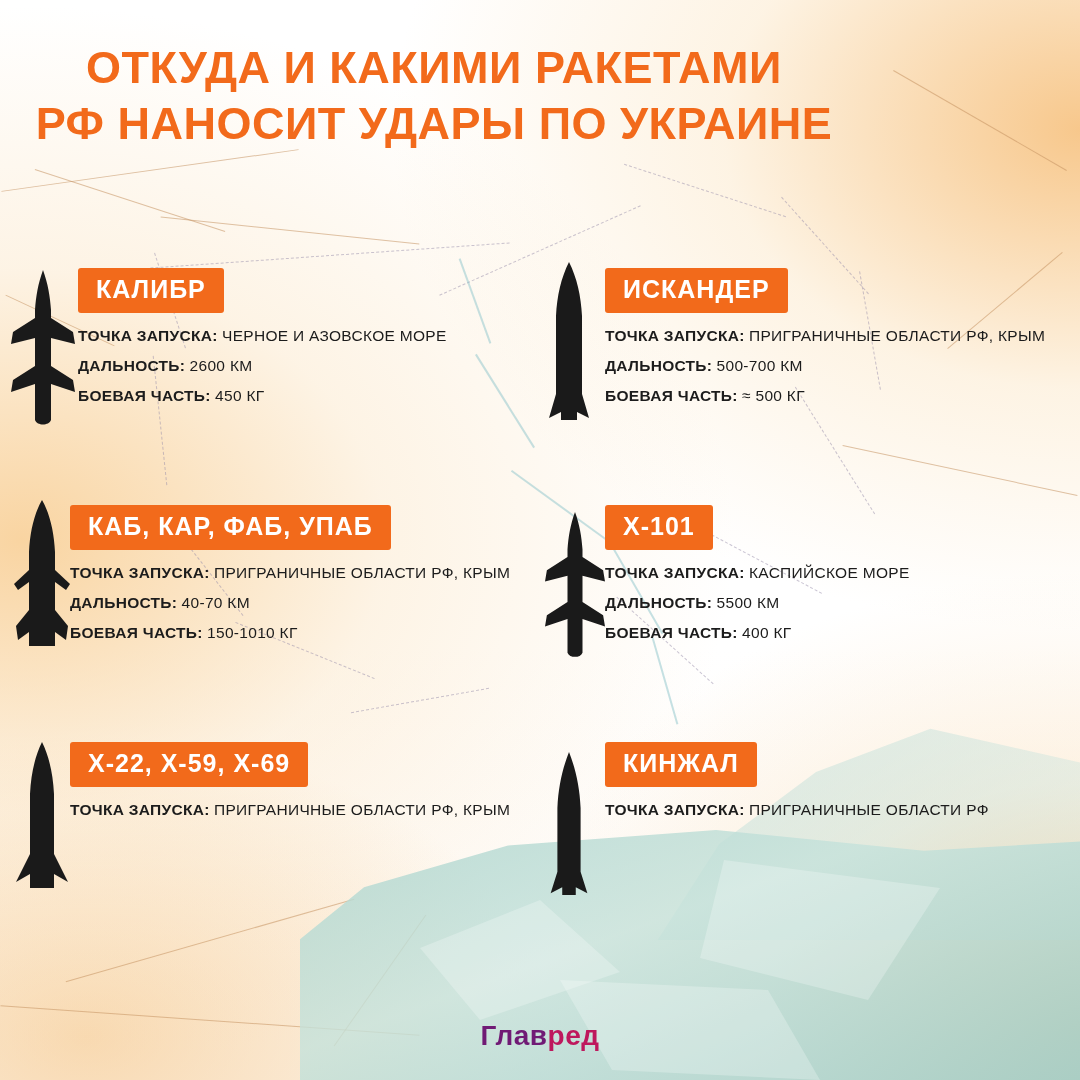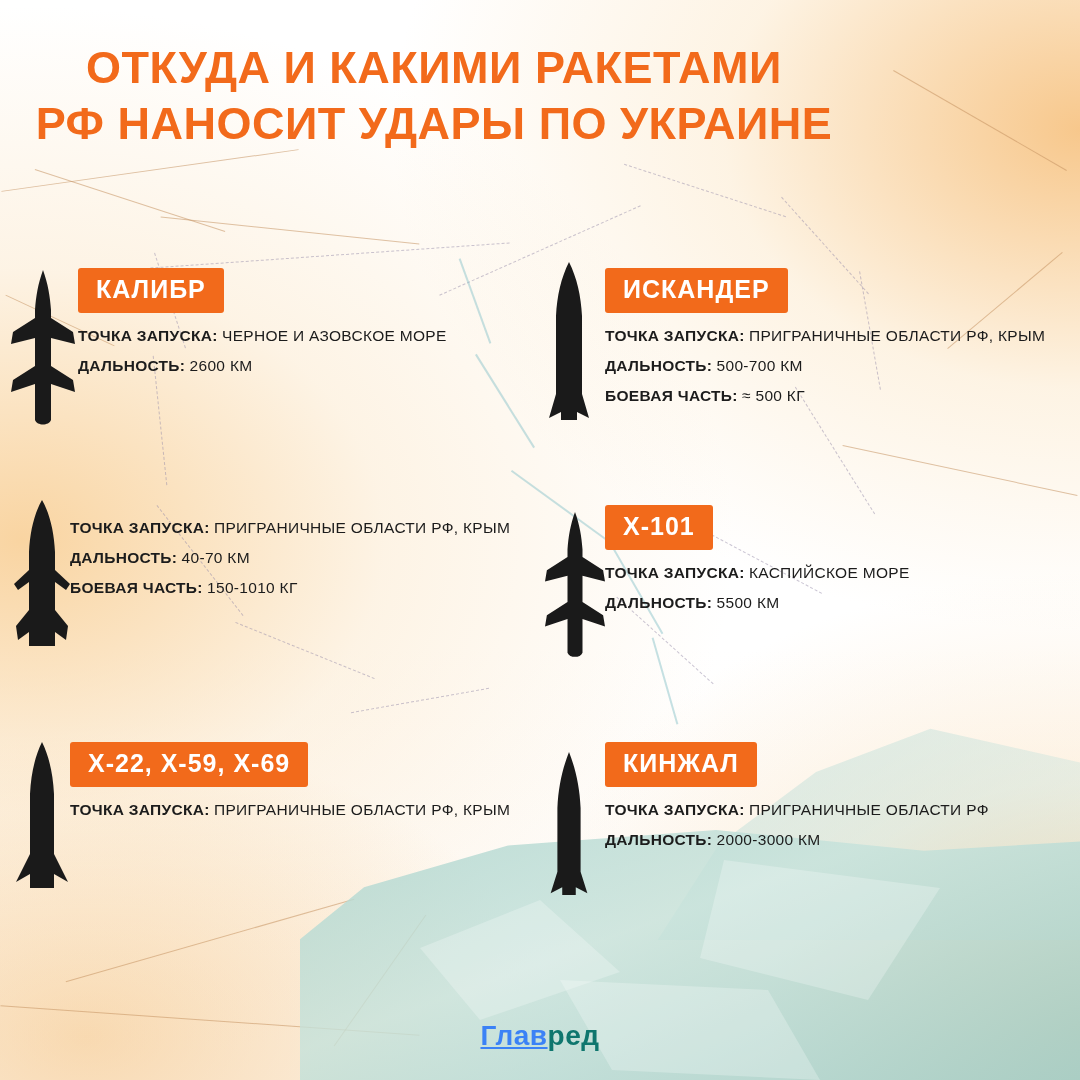--- a/index.html
+++ b/index.html
@@ -136,22 +136,22 @@
     position: absolute;
     left: 0;
     bottom: 28px;
     width: 1080px;
     text-align: center;
     z-index: 6;
     font-weight: bold;
     font-size: 28px;
     letter-spacing: 0.5px;
   }
-  .logo .glav { color: #3b82f6; text-decoration: underline; }
-  .logo .red { color: #0f766e; }
+  .logo .glav { color: #701a75; }
+  .logo .red { color: #be185d; }
 </style>
 </head>
 <body>
 
 <div id="infographic">
 
   <div class="bg-layer bg-base"></div>
 
   <div class="bg-layer">
     <div class="landline" style="left:0px; top:170px; width:300px; transform:rotate(-8deg);"></div>
@@ -206,20 +206,24 @@
     <div class="badge">КАЛИБР</div>
     <div class="rows">
       <div class="row">
         <span class="lbl">ТОЧКА ЗАПУСКА:</span>
         <span class="val">ЧЕРНОЕ И АЗОВСКОЕ МОРЕ</span>
       </div>
       <div class="row">
         <span class="lbl">ДАЛЬНОСТЬ:</span>
         <span class="val">2600 КМ</span>
       </div>
+      <div class="row">
+        <span class="lbl">БОЕВАЯ ЧАСТЬ:</span>
+        <span class="val">450 КГ</span>
+      </div>
     </div>
   </div>
 
   <div class="missile" style="left:545px; top:262px;">
     <svg width="48" height="160" viewBox="0 0 48 160">
       <path d="M24 0 C16 16 12 34 11 54 L11 132 L4 156 L16 150 L16 158 L32 158 L32 150 L44 156 L37 132 L37 54 C36 34 32 16 24 0 Z" fill="#1a1a1a"></path>
     </svg>
   </div>
   <div class="card" style="left:605px; top:268px;">
     <div class="badge">ИСКАНДЕР</div>
@@ -240,20 +244,21 @@
   </div>
 
   <div class="missile" style="left:12px; top:500px;">
     <svg width="60" height="150" viewBox="0 0 60 150">
       <path d="M30 0 C22 14 18 32 17 52 L17 110 L4 126 L6 140 L17 132 L17 146 L43 146 L43 132 L54 140 L56 126 L43 110 L43 52 C42 32 38 14 30 0 Z" fill="#1a1a1a"></path>
       <path d="M17 70 L2 84 L6 90 L17 82 Z" fill="#1a1a1a"></path>
       <path d="M43 70 L58 84 L54 90 L43 82 Z" fill="#1a1a1a"></path>
     </svg>
   </div>
   <div class="card" style="left:70px; top:505px;">
+    <div class="badge">КАБ, КАР, ФАБ, УПАБ</div>
     <div class="rows">
       <div class="row">
         <span class="lbl">ТОЧКА ЗАПУСКА:</span>
         <span class="val">ПРИГРАНИЧНЫЕ ОБЛАСТИ РФ, КРЫМ</span>
       </div>
       <div class="row">
         <span class="lbl">ДАЛЬНОСТЬ:</span>
         <span class="val">40-70 КМ</span>
       </div>
       <div class="row">
@@ -272,20 +277,24 @@
     <div class="badge">Х-101</div>
     <div class="rows">
       <div class="row">
         <span class="lbl">ТОЧКА ЗАПУСКА:</span>
         <span class="val">КАСПИЙСКОЕ МОРЕ</span>
       </div>
       <div class="row">
         <span class="lbl">ДАЛЬНОСТЬ:</span>
         <span class="val">5500 КМ</span>
       </div>
+      <div class="row">
+        <span class="lbl">БОЕВАЯ ЧАСТЬ:</span>
+        <span class="val">400 КГ</span>
+      </div>
     </div>
   </div>
 
   <div class="missile" style="left:14px; top:742px;">
     <svg width="56" height="150" viewBox="0 0 56 150">
       <path d="M28 0 C21 14 17 32 16 52 L16 112 L2 140 L16 132 L16 146 L40 146 L40 132 L54 140 L40 112 L40 52 C39 32 35 14 28 0 Z" fill="#1a1a1a"></path>
     </svg>
   </div>
   <div class="card" style="left:70px; top:742px;">
     <div class="badge">Х-22, Х-59, Х-69</div>
@@ -302,24 +311,20 @@
       <path d="M24 0 C17 18 13 36 12 58 L12 124 L5 146 L17 140 L17 148 L31 148 L31 140 L43 146 L36 124 L36 58 C35 36 31 18 24 0 Z" fill="#1a1a1a"></path>
     </svg>
   </div>
   <div class="card" style="left:605px; top:742px;">
     <div class="badge">КИНЖАЛ</div>
     <div class="rows">
       <div class="row">
         <span class="lbl">ТОЧКА ЗАПУСКА:</span>
         <span class="val">ПРИГРАНИЧНЫЕ ОБЛАСТИ РФ</span>
       </div>
-      <div class="row">
-        <span class="lbl">ДАЛЬНОСТЬ:</span>
-        <span class="val">2000-3000 КМ</span>
-      </div>
     </div>
   </div>
 
   <div class="logo">
     <span class="glav">Глав</span><span class="red">ред</span>
   </div>
 
 </div>
 
 </body></html>

